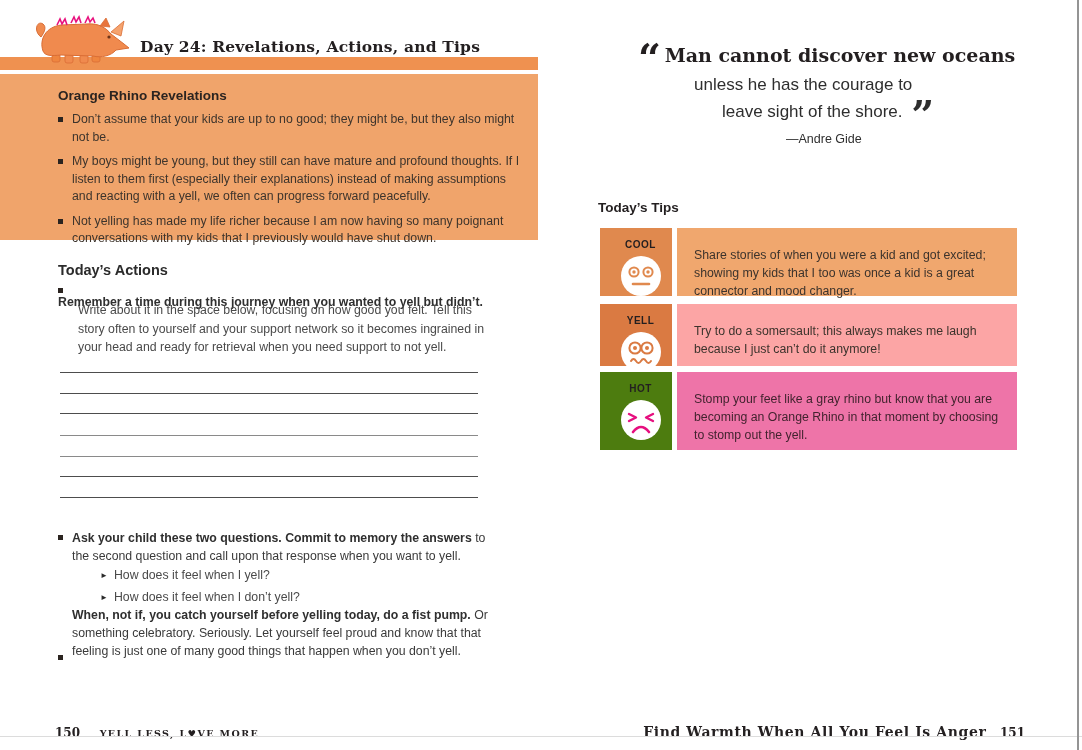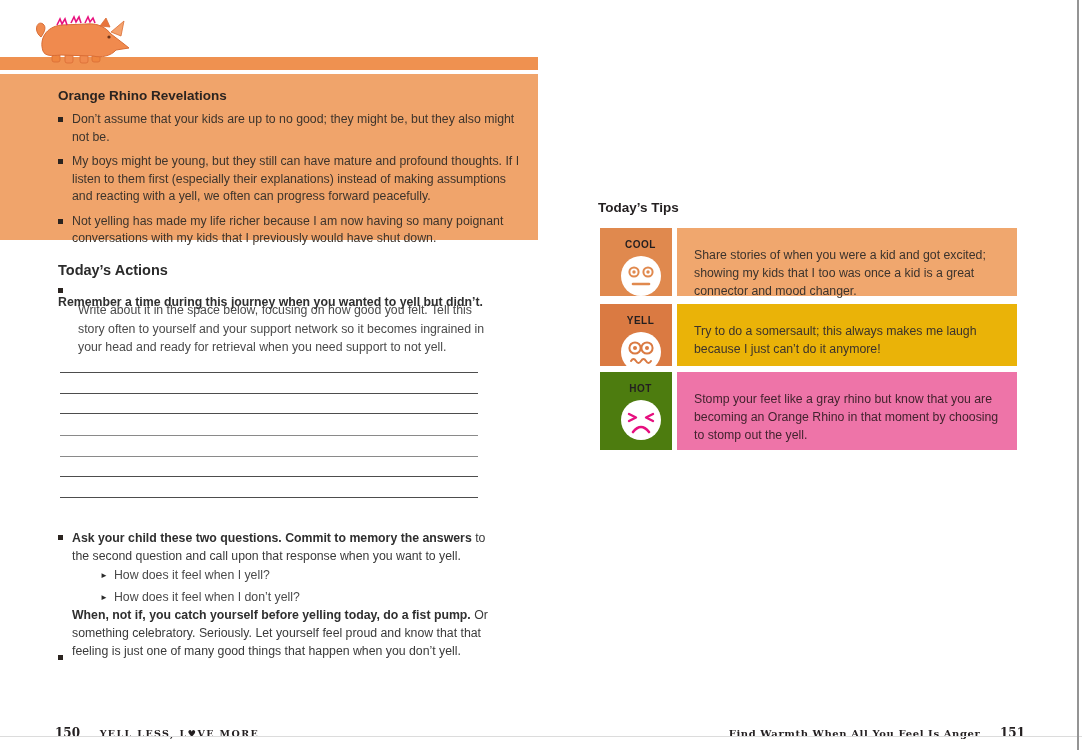--- a/index.html
+++ b/index.html
@@ -58,21 +58,21 @@
   .tip-label { display:block; margin-top:11px; font-size:10px; font-weight:bold; color:#231f20; letter-spacing:0.5px; }
   .tip-face { margin-top:5px; }
   .tip-text { flex:1; padding:18px 16px 0 17px; font-size:12.3px; line-height:18px; color:#3c332c; }
   .tip-row.hot .tip-text { color:#43232f; }
 
   
   .footer-left { position:absolute; left:55px; top:722px; font-family:"DejaVu Serif", serif; font-weight:bold; color:#231f20; }
   .footer-right { position:absolute; right:57px; top:722px; font-family:"DejaVu Serif", serif; font-weight:bold; color:#231f20; }
   .pg-num { font-size:12px; }
   .footer-title { font-size:9.5px; letter-spacing:1.4px; margin-left:14px; }
-  .footer-title-r { font-size:10px; letter-spacing:0.6px; margin-right:14px; }
+  .footer-title-r { font-size:14px; letter-spacing:0.6px; margin-right:8px; }
   .right-edge { position:absolute; right:3px; top:0; width:2px; height:750px; background:#949494; }
   .bottom-edge { position:absolute; left:0; top:736px; width:1082px; height:1px; background:#dcdcdc; }
 </style>
 </head>
 <body>
 
 <div class="page">
 
   <div class="header-bar" style="background: rgb(239, 145, 80);"></div>
 
@@ -91,20 +91,21 @@
 
     <path d="M70,13 L76,5 L80,14 Z" fill="#e8743c" stroke="#d96d35" stroke-width="0.8"></path>
 
     <circle cx="79" cy="24" r="1.6" fill="#6e3317"></circle>
 
     <path d="M27,12 l3,-6 l2,5 l3,-5 l2,6" stroke="#e8127e" fill="none" stroke-width="1.6"></path>
     <path d="M41,10 l3,-6 l2,5 l3,-5 l2,6" stroke="#e8127e" fill="none" stroke-width="1.6"></path>
     <path d="M55,10 l3,-6 l2,5 l3,-4 l2,5" stroke="#e8127e" fill="none" stroke-width="1.6"></path>
   </svg>
 
+  <div class="day-title">Day 24: Revelations, Actions, and Tips</div>
 
   <div class="rev-box" style="background: rgb(240, 164, 107);">
     <div class="rev-heading">Orange Rhino Revelations</div>
     <div class="bullet">
       <span class="sq"></span>
       <span>Don’t assume that your kids are up to no good; they might be, but they also might not be.</span>
     </div>
     <div class="bullet">
       <span class="sq"></span>
       <span>My boys might be young, but they still can have mature and profound thoughts. If I listen to them first (especially their explanations) instead of making assumptions and reacting with a yell, we often can progress forward peacefully.</span>
@@ -149,20 +150,32 @@
   <div class="action-b3 bullet">
     <span class="sq"></span>
     <span><span class="bold">When, not if, you catch yourself before yelling today, do a fist pump.</span><span> Or something celebratory. Seriously. Let yourself feel proud and know that that feeling is just one of many good things that happen when you don’t yell.</span></span>
   </div>
 
   <div class="footer-left">
     <span class="pg-num">150</span>
     <span class="footer-title">YELL LESS, L♥VE MORE</span>
   </div>
 
+  <div class="quote">
+    <div class="q1">
+      <span class="qmark">“</span>
+      <span>Man cannot discover new oceans</span>
+    </div>
+    <div class="q2">unless he has the courage to</div>
+    <div class="q3">
+      <span>leave sight of the shore.</span>
+      <span class="qmark close">”</span>
+    </div>
+    <div class="q-attr">—Andre Gide</div>
+  </div>
 
   <div class="tips-heading">Today’s Tips</div>
 
   <div class="tip-row" style="top:228px; height:68px">
     <div class="tip-label-box" style="background: rgb(224, 137, 78);">
       <span class="tip-label">COOL</span>
       <svg class="tip-face" width="42" height="42" viewBox="0 0 42 42">
         <circle cx="21" cy="21" r="20" fill="#ffffff"></circle>
         <circle cx="14" cy="17" r="4.6" fill="none" stroke="#e0894e" stroke-width="2"></circle>
         <circle cx="28" cy="17" r="4.6" fill="none" stroke="#e0894e" stroke-width="2"></circle>
@@ -179,21 +192,21 @@
       <span class="tip-label">YELL</span>
       <svg class="tip-face" width="42" height="42" viewBox="0 0 42 42">
         <circle cx="21" cy="21" r="20" fill="#ffffff"></circle>
         <circle cx="15" cy="17" r="5.6" fill="none" stroke="#da7a42" stroke-width="2"></circle>
         <circle cx="27" cy="17" r="5.6" fill="none" stroke="#da7a42" stroke-width="2"></circle>
         <circle cx="15" cy="17" r="2" fill="#da7a42"></circle>
         <circle cx="27" cy="17" r="2" fill="#da7a42"></circle>
         <path d="M11,30 q2.5,-4 5,0 t5,0 t5,0 t5,0" fill="none" stroke="#da7a42" stroke-width="2" stroke-linecap="round"></path>
       </svg>
     </div>
-    <div class="tip-text" style="background: #eab308;">Try to do a somersault; this always makes me laugh because I just can’t do it anymore!</div>
+    <div class="tip-text" style="background: #fca5a5;">Try to do a somersault; this always makes me laugh because I just can’t do it anymore!</div>
   </div>
 
   <div class="tip-row hot" style="top:372px; height:78px">
     <div class="tip-label-box" style="background: #4d7c0f;">
       <span class="tip-label">HOT</span>
       <svg class="tip-face" width="42" height="42" viewBox="0 0 42 42">
         <circle cx="21" cy="21" r="20" fill="#ffffff"></circle>
         <path d="M9,15 l7,3.5 l-7,3.5" fill="none" stroke="#e60f7f" stroke-width="2.4" stroke-linecap="round" stroke-linejoin="round"></path>
         <path d="M33,15 l-7,3.5 l7,3.5" fill="none" stroke="#e60f7f" stroke-width="2.4" stroke-linecap="round" stroke-linejoin="round"></path>
         <path d="M13,33 q8,-10 16,0" fill="none" stroke="#e60f7f" stroke-width="2.6" stroke-linecap="round"></path>

